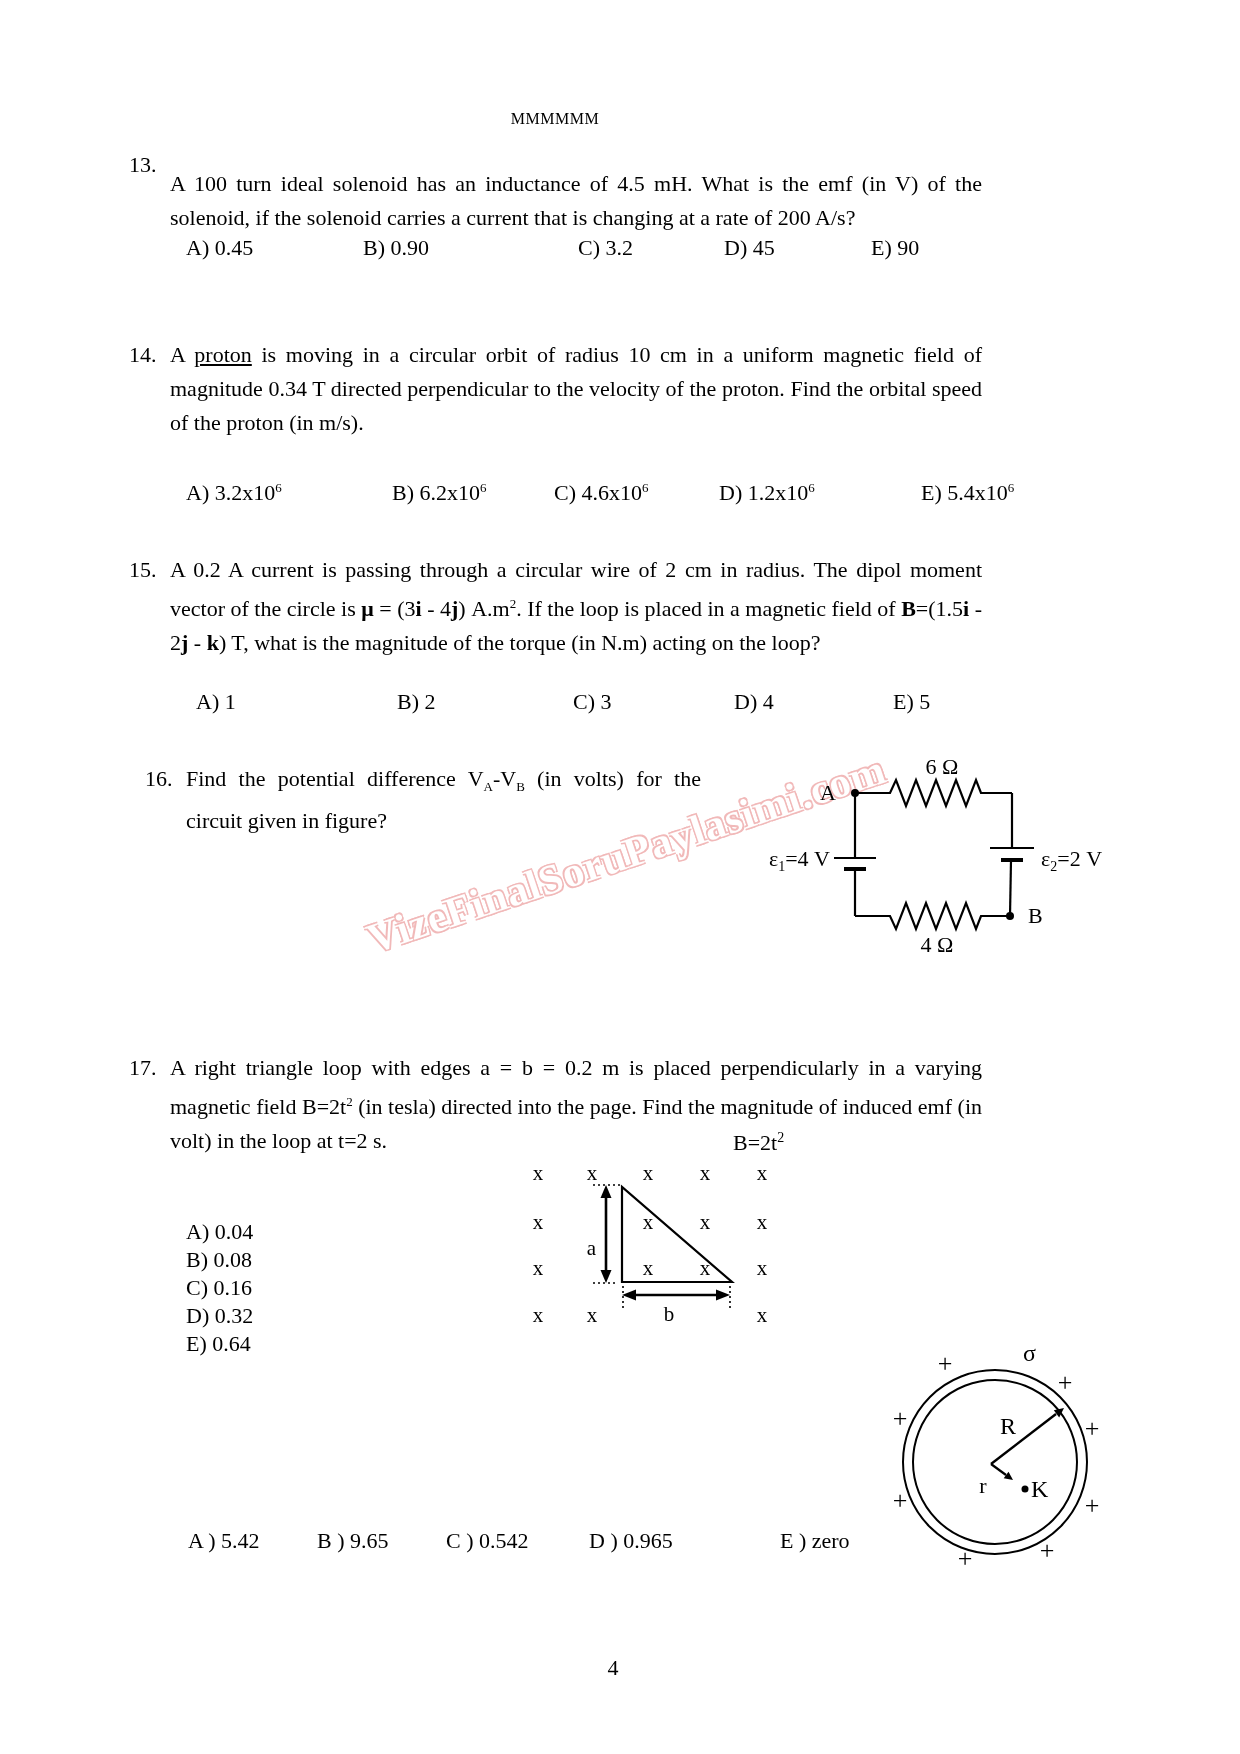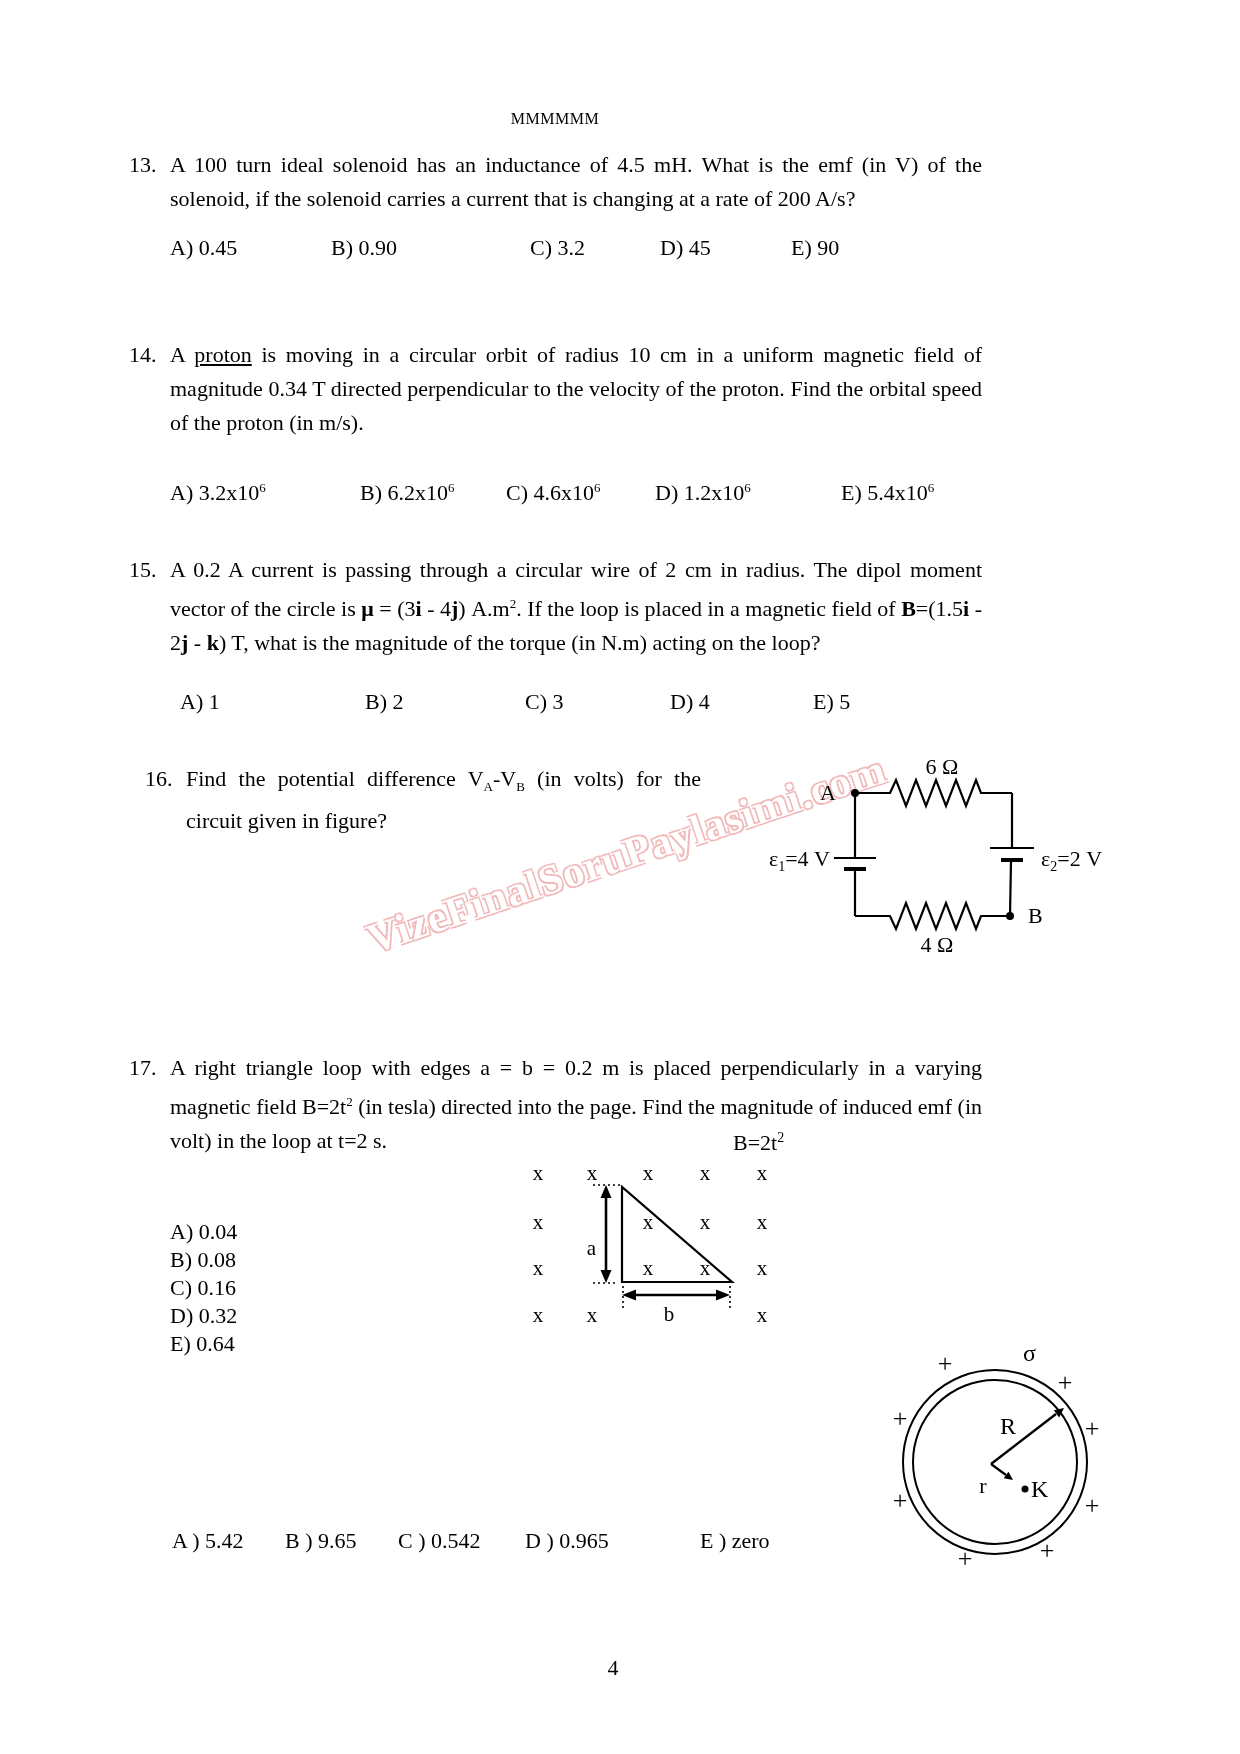--- a/index.html
+++ b/index.html
@@ -19,28 +19,28 @@
     color:#ffffff;
     text-shadow:-1.5px -1.5px 0 #f0b2b2, 1.5px -1.5px 0 #f0b2b2,
                 -1.5px 1.5px 0 #f0b2b2, 1.5px 1.5px 0 #f0b2b2;
     opacity:0.9;
   }
   .question { position:absolute; left:129px; font-size:22px; line-height:34px; }
   .qnum { position:absolute; left:0; top:0; }
   .qbody { margin-left:41px; text-align:justify; }
   .qbody sup, .opt sup { font-size:13px; }
   .qbody sub { font-size:13px; }
-  #q13 { top:148px; } #q13 .qbody { width:812px; }
+  #q13 { top:148px; } #q13 .qbody { width:812px;margin-top:19px; }
   #q14 { top:338px; } #q14 .qbody { width:812px; }
   #q15 { top:553px; } #q15 .qbody { width:812px; }
   #q16 { top:762px;margin-left:16px; } #q16 .qbody { width:515px; }
   #q17 { top:1051px; } #q17 .qbody { width:812px; }
   #q18 { top:1375px; } #q18 .qbody { width:505px; }
   .opts { position:absolute; left:170px; font-size:22px; white-space:nowrap; }
-  .opts .opt { display:inline-block; }
+  .opts .opt { display:inline-block;margin-left:16px; }
   #opts13 { top:235px; }
   #opts13 .opt:nth-child(1){width:161px} #opts13 .opt:nth-child(2){width:199px}
   #opts13 .opt:nth-child(3){width:130px} #opts13 .opt:nth-child(4){width:131px}
   #opts14 { top:480px;font-family:Liberation Serif, serif; }
   #opts14 .opt:nth-child(1){width:190px} #opts14 .opt:nth-child(2){width:146px}
   #opts14 .opt:nth-child(3){width:149px} #opts14 .opt:nth-child(4){width:186px}
   #opts15 { top:689px; left:180px; }
   #opts15 .opt:nth-child(1){width:185px} #opts15 .opt:nth-child(2){width:160px}
   #opts15 .opt:nth-child(3){width:145px} #opts15 .opt:nth-child(4){width:143px}
   #opts16 { top:975px; }

